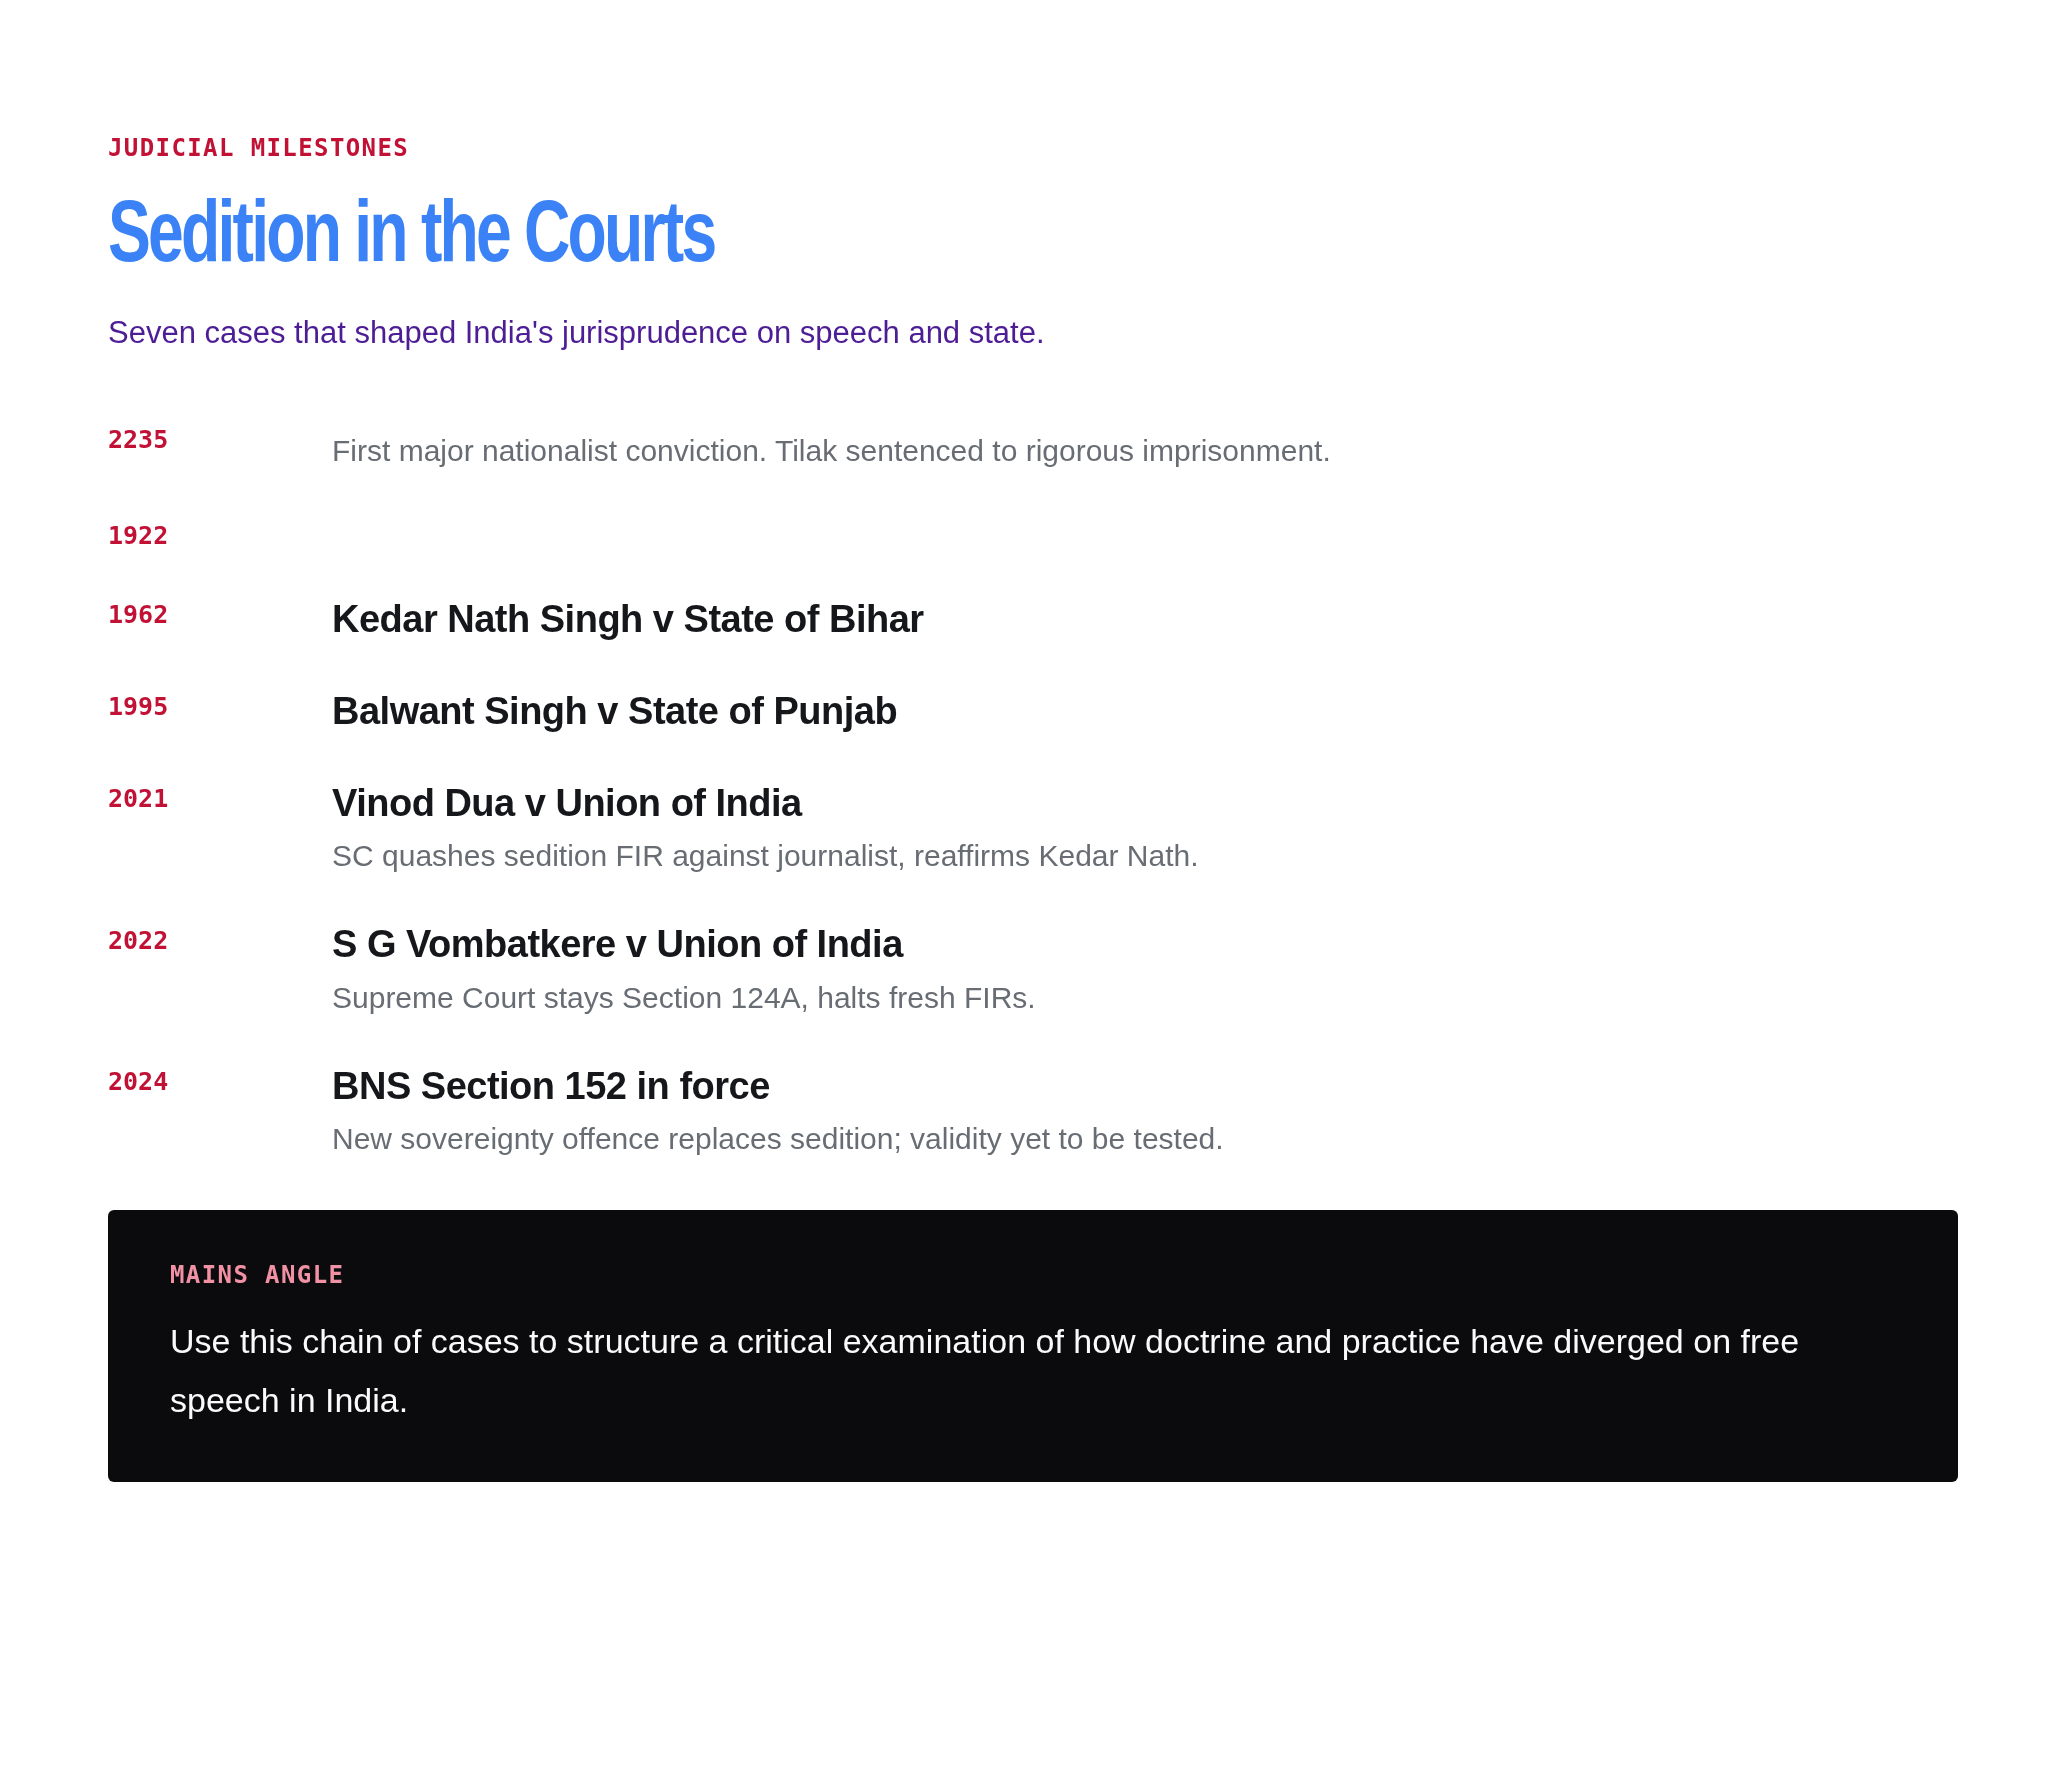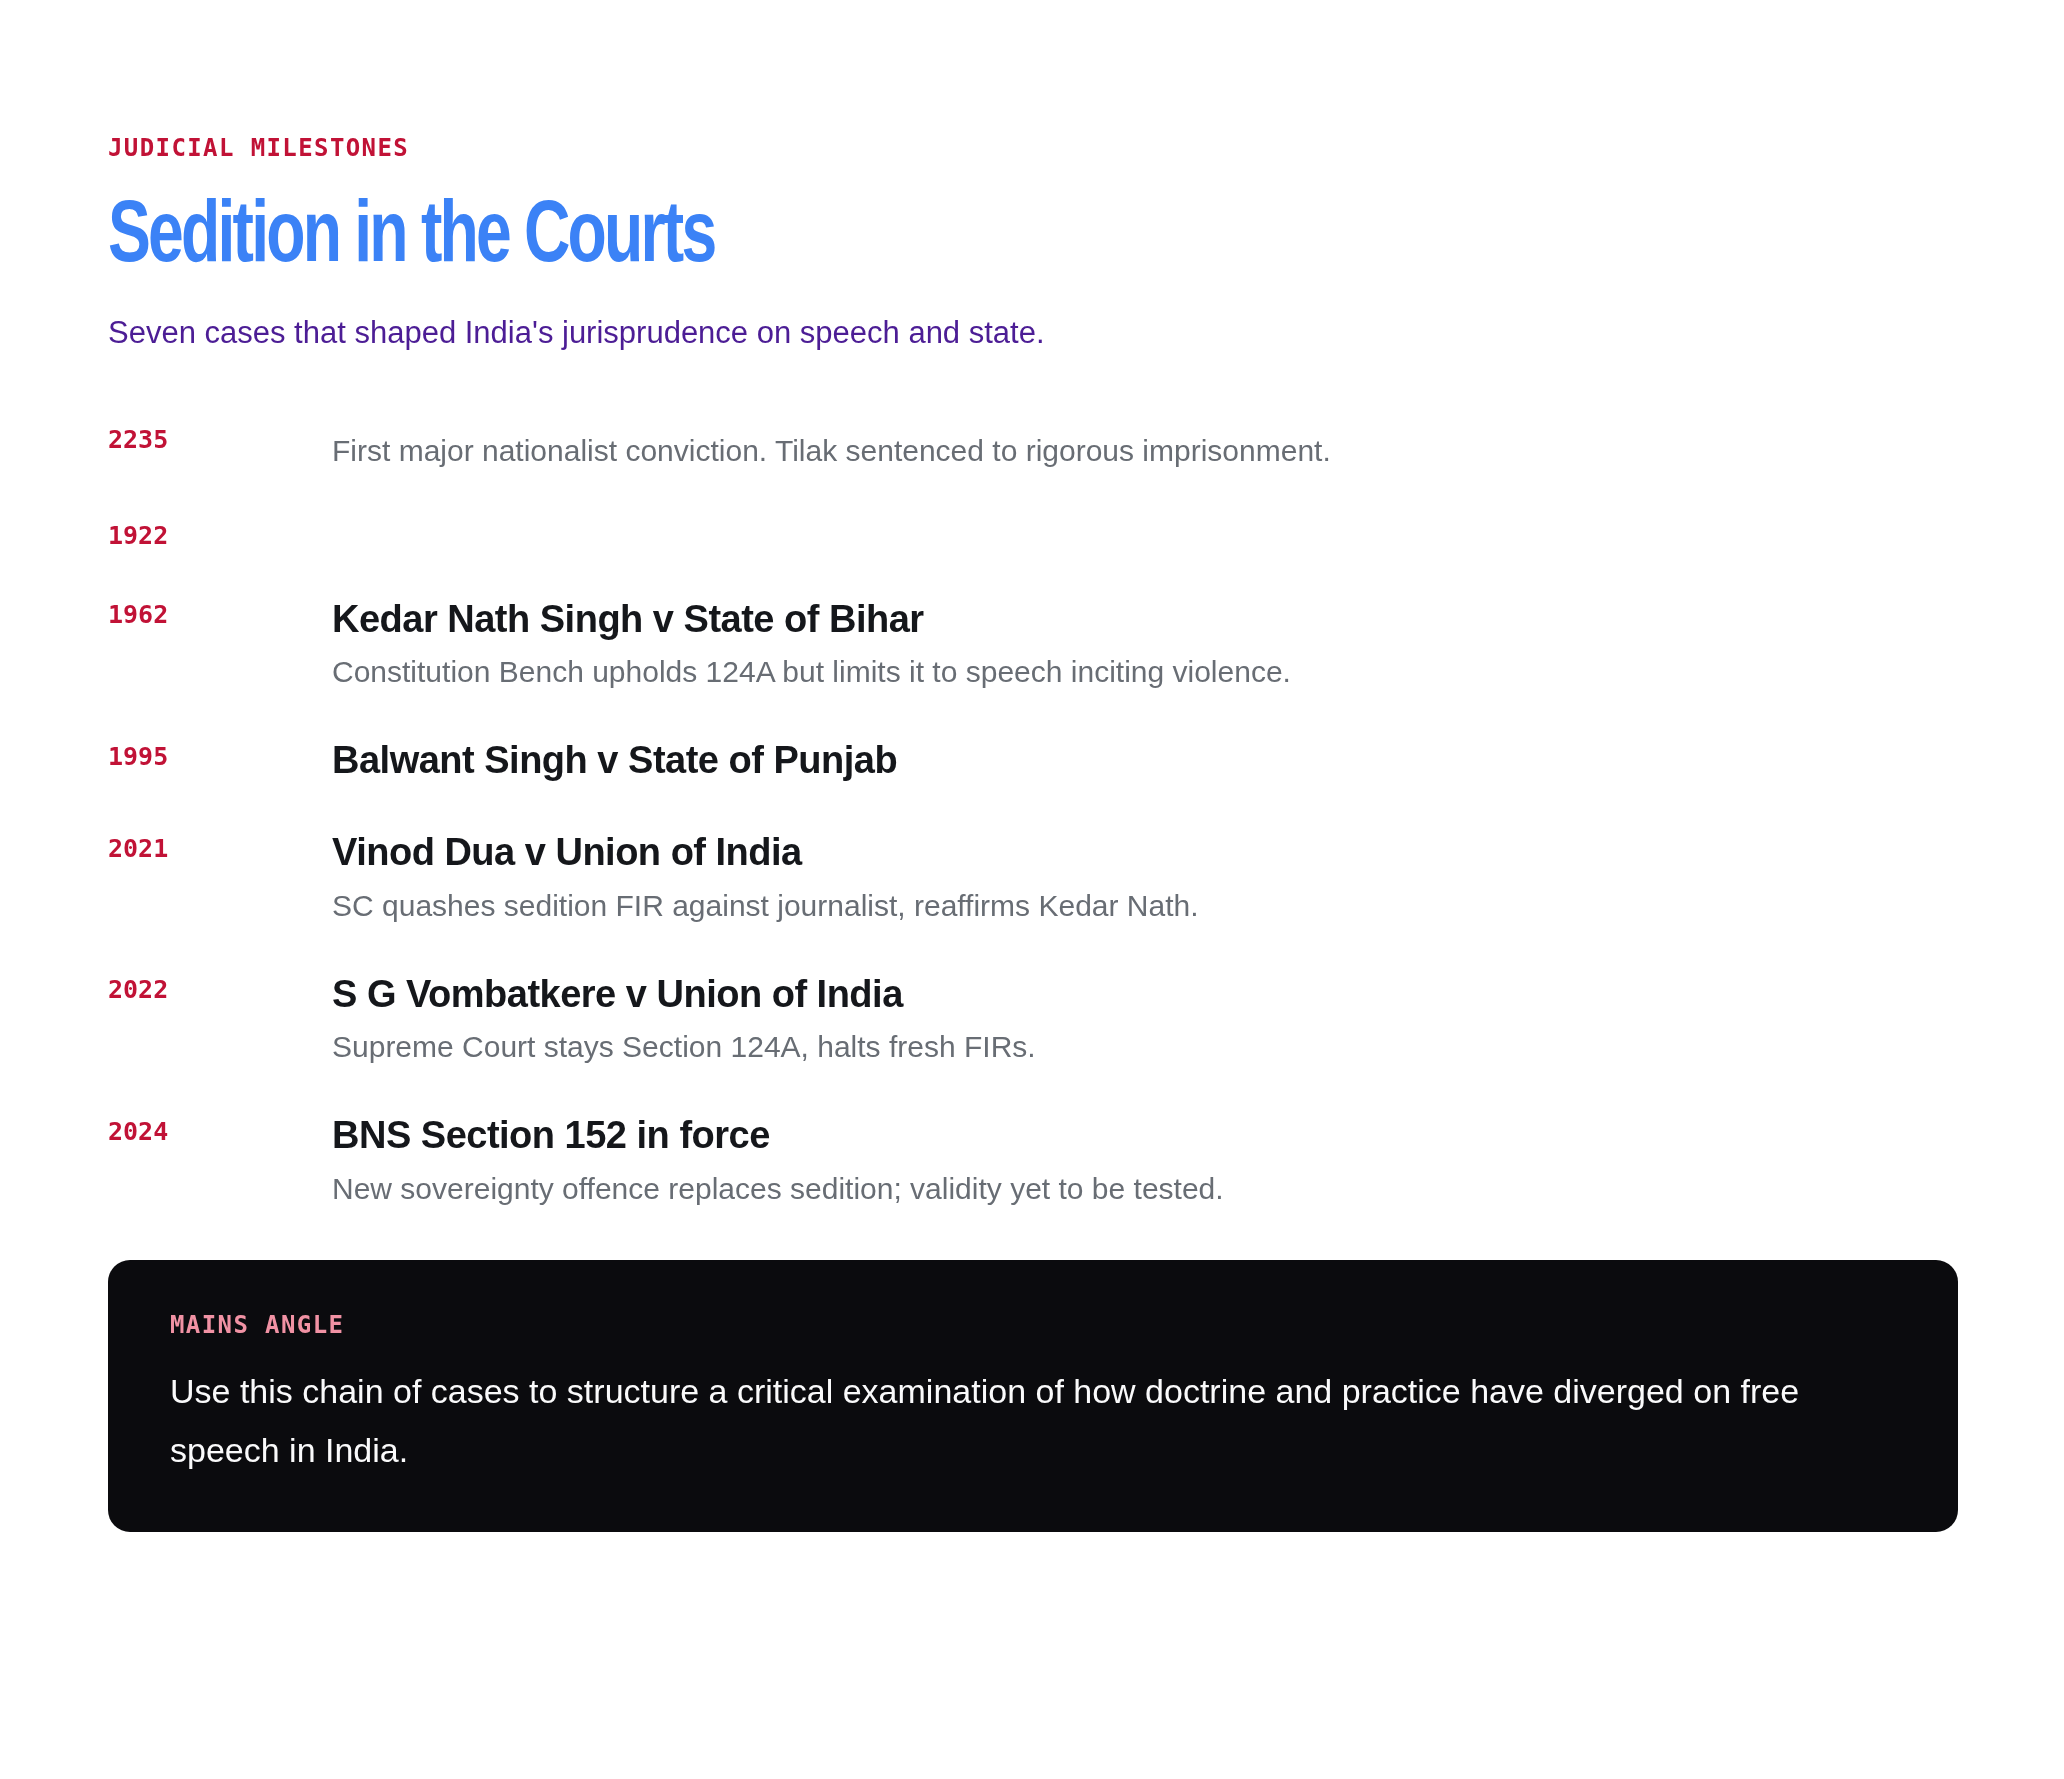--- a/index.html
+++ b/index.html
@@ -65,21 +65,21 @@
   }
   .t-summary {
     margin-top: 11.5px;
     font-size: 30px;
     line-height: 38px;
     color: #686D74;
   }
   .callout {
     margin-top: 52px;
     background: #0B0B0E;
-    border-radius: 22px;
+    border-radius: 6px;
     padding: 50px 62px 52px 62px;
     width: 1850px;
   }
   .callout-kicker {
     font-family: "DejaVu Sans Mono", monospace;
     font-weight: 700;
     font-size: 24px;
     letter-spacing: 1.4px;
     color: #F192A4;
     line-height: 31px;
@@ -113,21 +113,20 @@
     </div>
 
     <div class="t-row">
       <div class="t-year">1922</div>
     </div>
 
     <div class="t-row">
       <div class="t-year">1962</div>
       <div>
         <div class="t-case">Kedar Nath Singh v State of Bihar</div>
-        <div class="t-summary">Constitution Bench upholds 124A but limits it to speech inciting violence.</div>
       </div>
     </div>
 
     <div class="t-row">
       <div class="t-year">1995</div>
       <div>
         <div class="t-case">Balwant Singh v State of Punjab</div>
       </div>
     </div>
 

